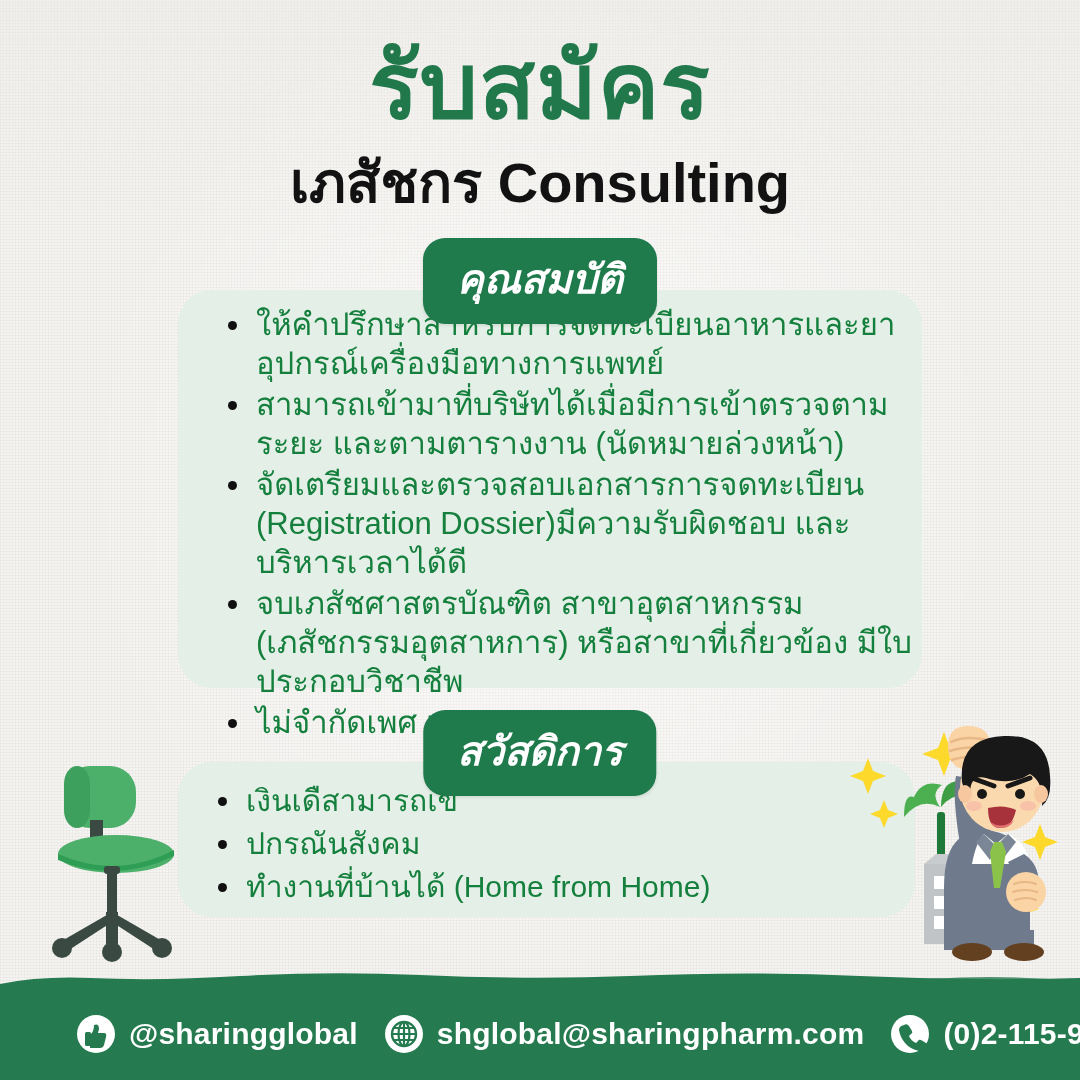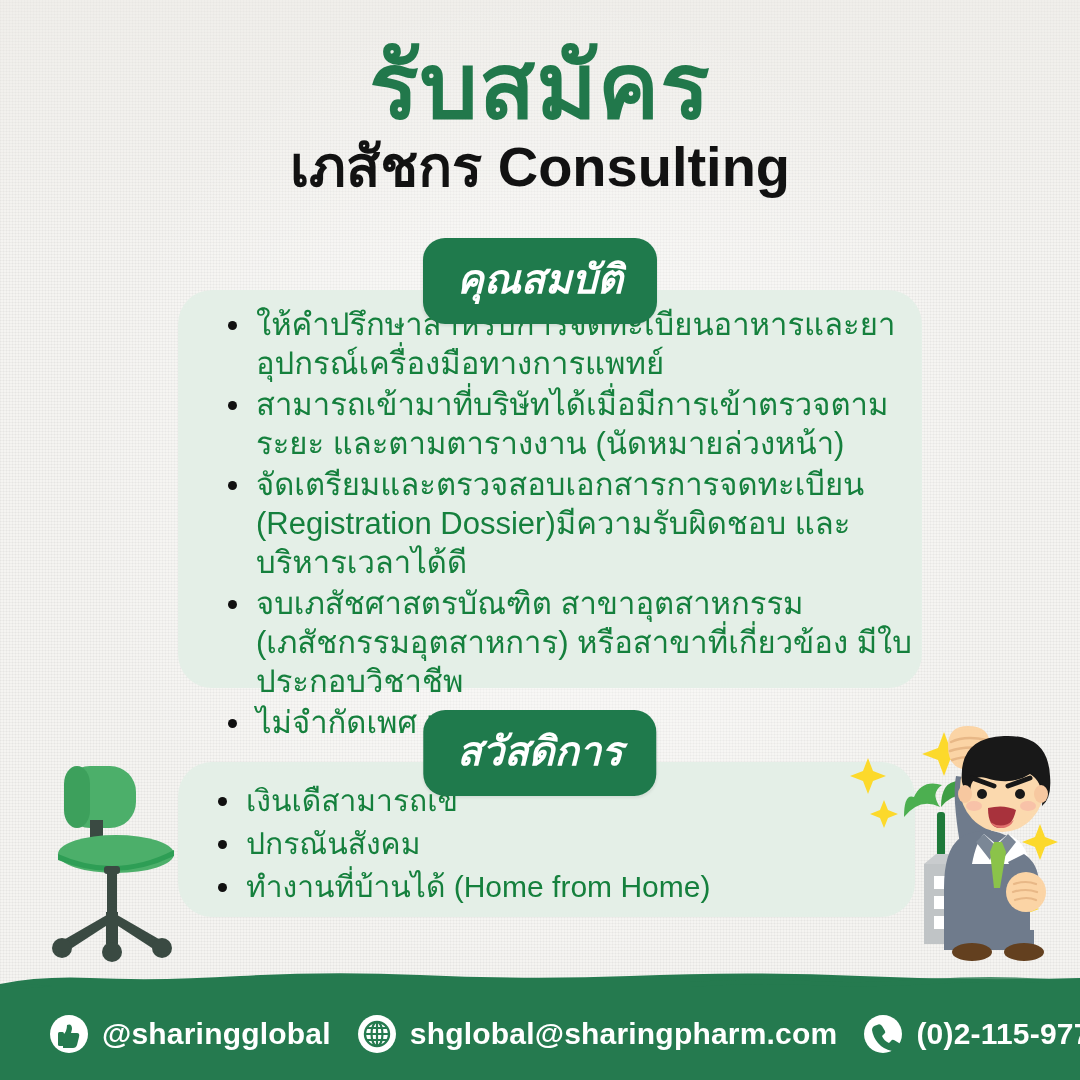--- a/index.html
+++ b/index.html
@@ -51,21 +51,21 @@
     text-align: center;
     font-size: 92px;
     font-weight: bold;
     letter-spacing: 1px;
     color: #21784b;
     z-index: 6;
     line-height: 1.05;
   }
   .title-sub {
     position: absolute;
-    top: 136px;
+    top: 152px;
     left: 0;
     width: 1080px;
     text-align: center;
     font-size: 56px;
     font-weight: bold;
     color: #121212;
     z-index: 6;
     line-height: 1.1;
   }
 
@@ -155,21 +155,21 @@
   }
   .footer-row {
     position: absolute;
     left: 0;
     bottom: 0;
     width: 1080px;
     height: 92px;
     display: flex;
     align-items: center;
     justify-content: flex-start;
-    padding-left: 49px;
+    padding-left: 76px;
     box-sizing: border-box;
     gap: 0px;
   }
   .contact {
     display: flex;
     align-items: center;
     gap: 13px;
     margin-right: 26px;
   }
   .contact .ctext {

